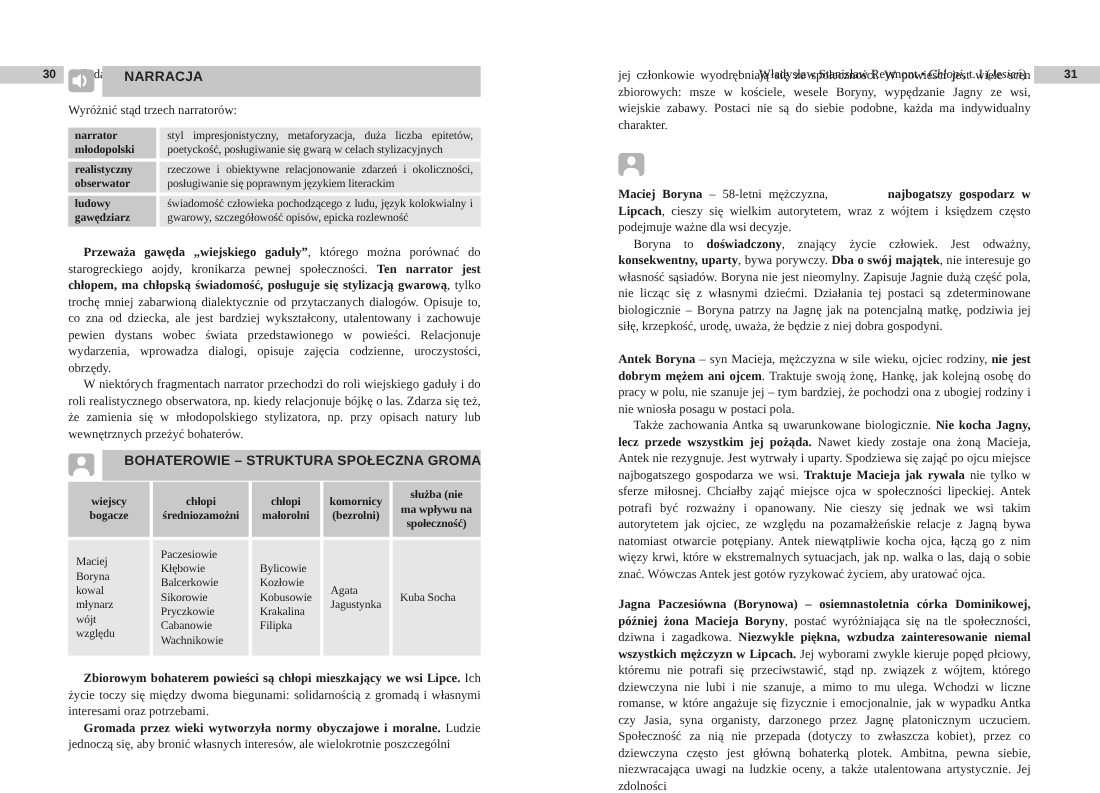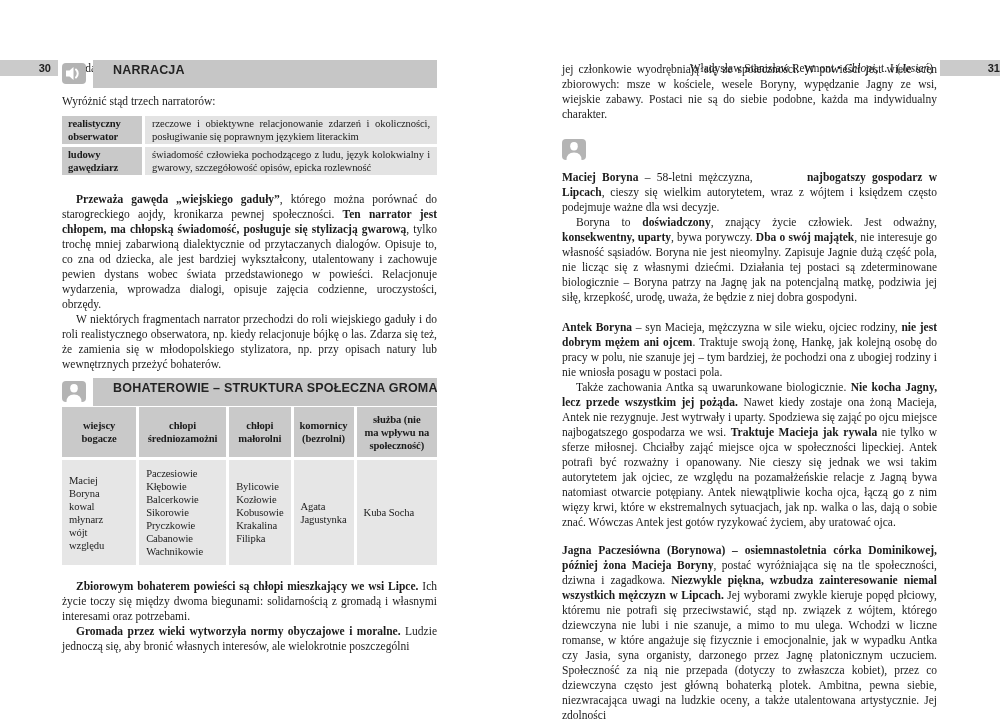--- a/index.html
+++ b/index.html
@@ -6,21 +6,21 @@
   .spread{position:relative;width:1000px;height:721px;background:#ffffff;overflow:hidden;color:#1b1b1b;}
   .page{position:absolute;top:0;width:500px;height:721px;}
   .page.left{left:0;}
   .page.right{left:500px;}
 
   
   .runhead{position:absolute;top:36px;left:0;right:0;height:16px;margin-top:24px;}
   .pgnum-bar{position:absolute;top:0;height:16px;line-height:16px;background:#cbcbcb;
              font-family:"Liberation Sans",sans-serif;font-weight:bold;font-size:11px;color:#222;box-sizing:border-box;}
   .pgnum-bar.pl{left:0;width:58px;text-align:right;padding-right:7px;}
-  .pgnum-bar.pr{right:0;width:60px;text-align:right;padding-left:7px;}
+  .pgnum-bar.pr{right:0;width:60px;text-align:center;padding-left:7px;}
   .runtitle{position:absolute;top:0;height:16px;line-height:16px;
             font-family:"Liberation Serif",serif;font-size:11.5px;color:#222;white-space:nowrap;}
   .runtitle.tl{left:66px;}
   .runtitle.tr{right:67px;text-align:right;}
 
   
   .col{position:absolute;left:62px;top:63px;width:375px;}
   .page.right .col{top:62px;}
 
   
@@ -78,20 +78,27 @@
             <path d="M14 6.5 A 5.5 5.5 0 0 1 14 14.5" stroke="#ffffff" stroke-width="2" fill="none" stroke-linecap="round"></path>
           </svg>
         </span>
         <span class="sec-bar">NARRACJA</span>
       </div>
 
       <p class="body mt-intro">Wyróżnić stąd trzech narratorów:</p>
 
       <table class="nar">
         <tbody>
+            <tr>
+          <td class="term">
+                <div>narrator</div>
+                <div>młodopolski</div>
+              </td>
+          <td class="desc">styl impresjonistyczny, metaforyzacja, duża liczba epitetów, poetyckość, posługiwanie się gwarą w celach stylizacyjnych</td>
+        </tr>
         <tr>
           <td class="term">
                 <div>realistyczny</div>
                 <div>obserwator</div>
               </td>
           <td class="desc">rzeczowe i obiektywne relacjonowanie zdarzeń i okoliczności, posługiwanie się poprawnym językiem literackim</td>
         </tr>
         <tr>
           <td class="term">
                 <div>ludowy</div>

